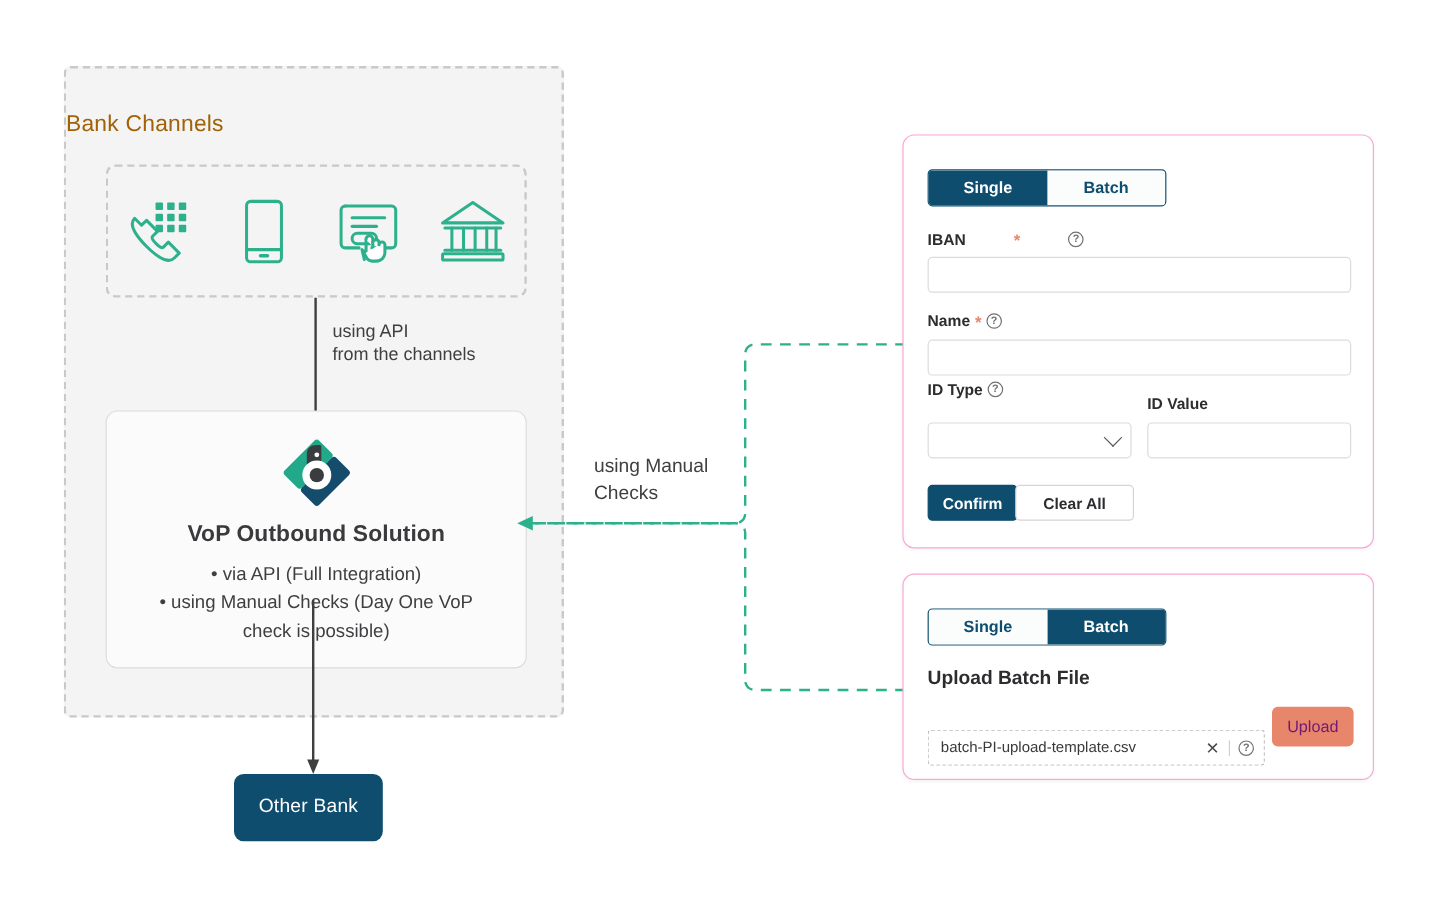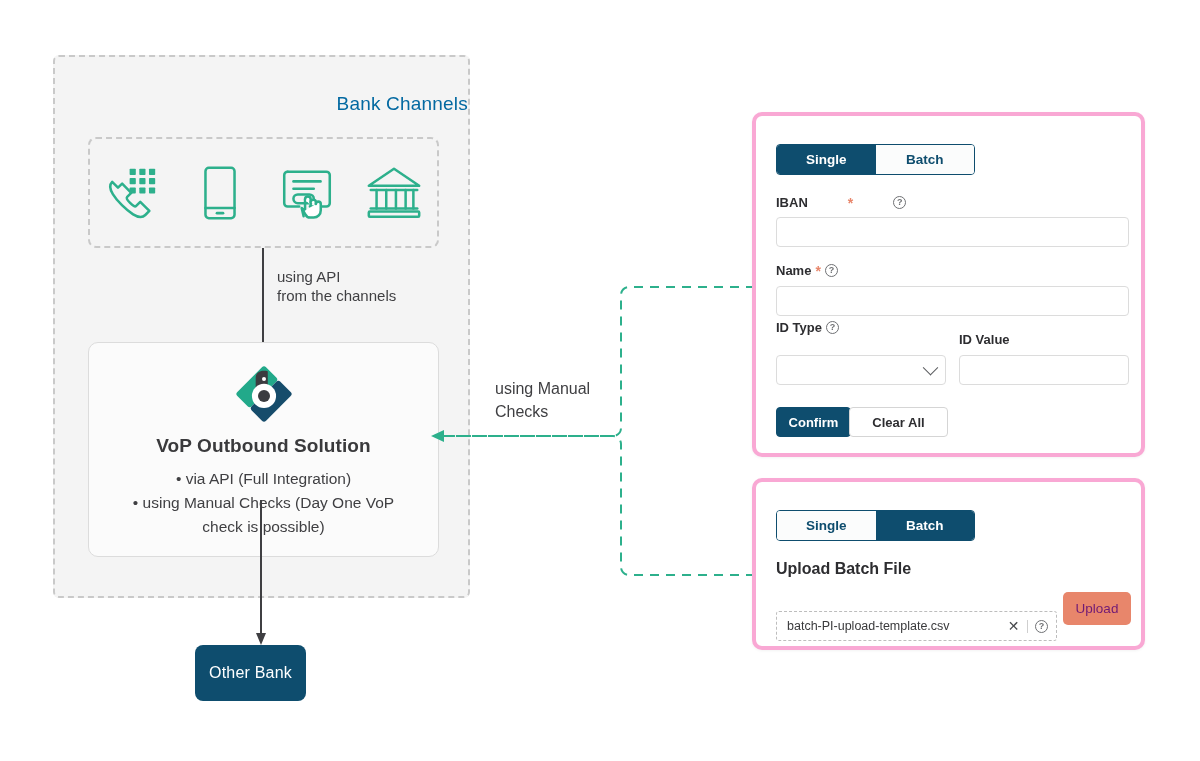--- a/index.html
+++ b/index.html
@@ -22,24 +22,24 @@
     left: 53px; top: 55px;
     width: 417px; height: 543px;
     background: #f4f4f4;
     border: 2px dashed #c9c9c9;
     border-radius: 6px;
   }
   #bank-channels-title {
     position: absolute;
     left: 0; top: 36px;
     width: 100%;
-    text-align: right;
+    text-align: left;
     font-size: 19px;
     font-weight: 400;
-    color: #0369a1;
+    color: #a16207;
     letter-spacing: .2px;
   }
 
   
   #channels-box {
     position: absolute;
     left: 33px; top: 80px;
     width: 351px; height: 111px;
     border: 2px dashed #c9c9c9;
     border-radius: 8px;
@@ -92,21 +92,21 @@
 
   
   #otherbank-arrow {
     position: absolute;
     left: 253px; top: 500px;
     width: 16px; height: 145px;
   }
   #other-bank {
     position: absolute;
     left: 195px; top: 645px;
-    width: 111px; height: 56px;
+    width: 124px; height: 56px;
     background: #0e4d6e;
     border-radius: 8px;
     color: #ffffff;
     font-size: 16px;
     font-weight: 400;
     display: flex; align-items: center; justify-content: center;
     letter-spacing: .2px;
   }
 
   
@@ -122,21 +122,21 @@
     font-size: 16px;
     line-height: 23px;
     color: #3f3f42;
     white-space: pre-line;
   }
 
   
   .panel-card {
     position: absolute;
     background: #ffffff;
-    border: 4px solid #f9a8d4;
+    border: 1px solid #f9a8d4;
     border-radius: 10px;
     box-shadow: 0 1px 3px rgba(0,0,0,.05);
   }
   #single-card { left: 752px; top: 112px; width: 393px; height: 345px; }
   #batch-card  { left: 752px; top: 478px; width: 393px; height: 172px; }
 
   
   .tab-group {
     position: absolute;
     left: 20px; top: 28px;

